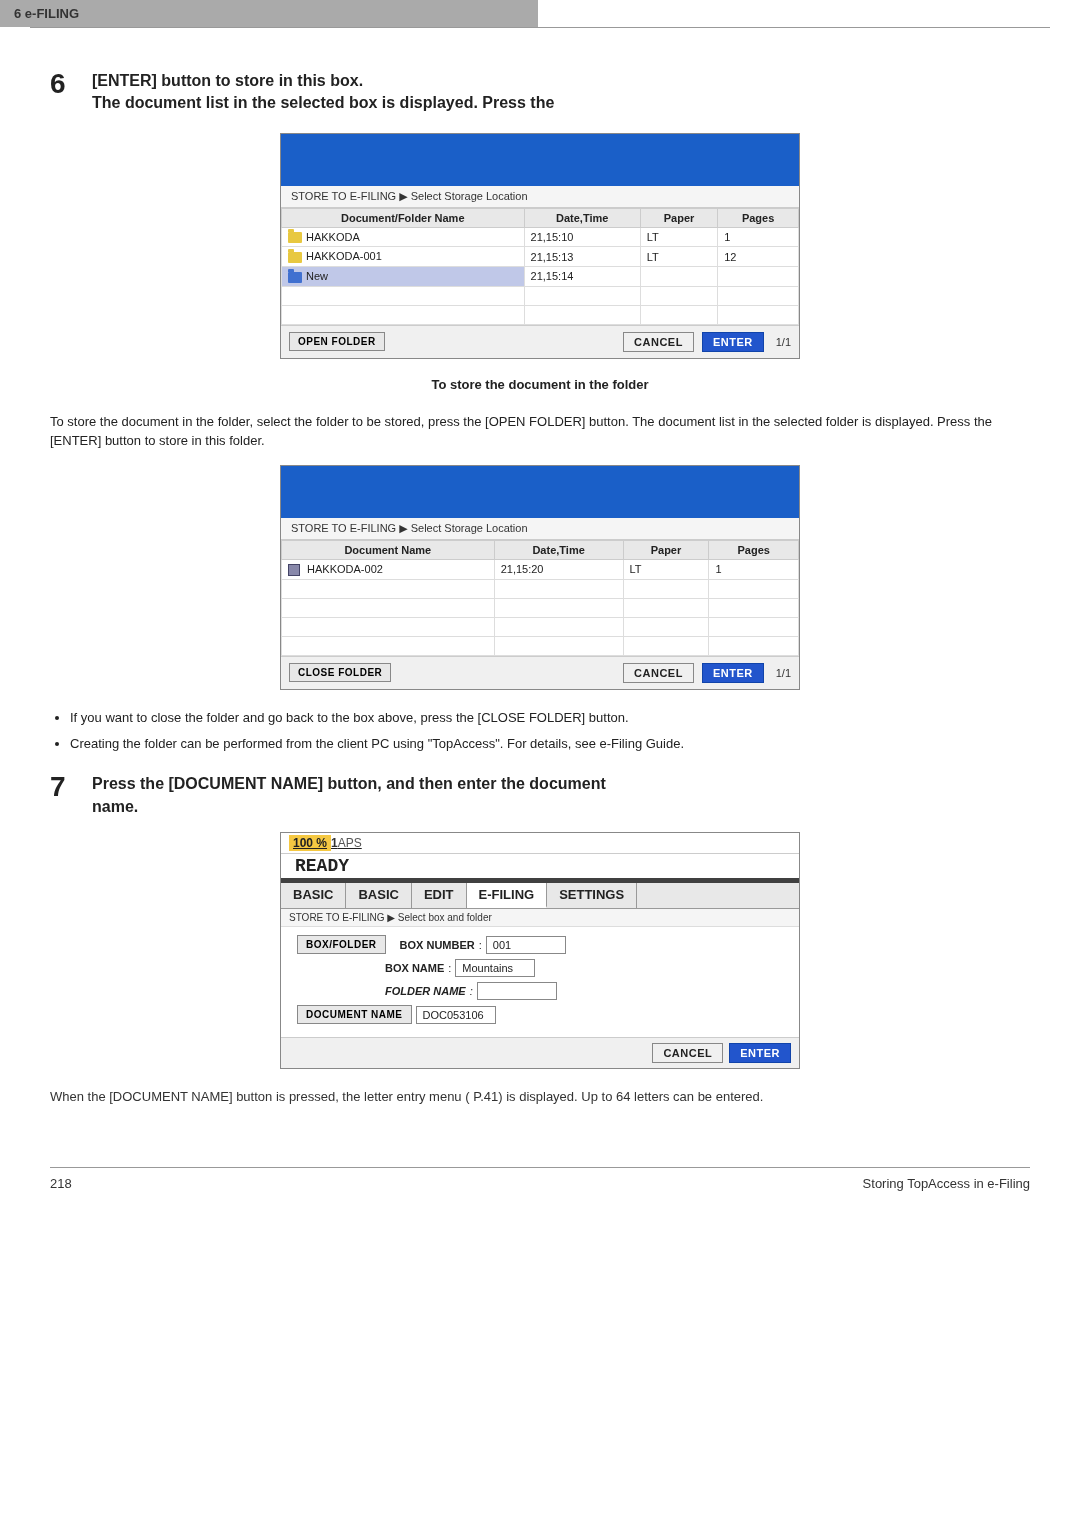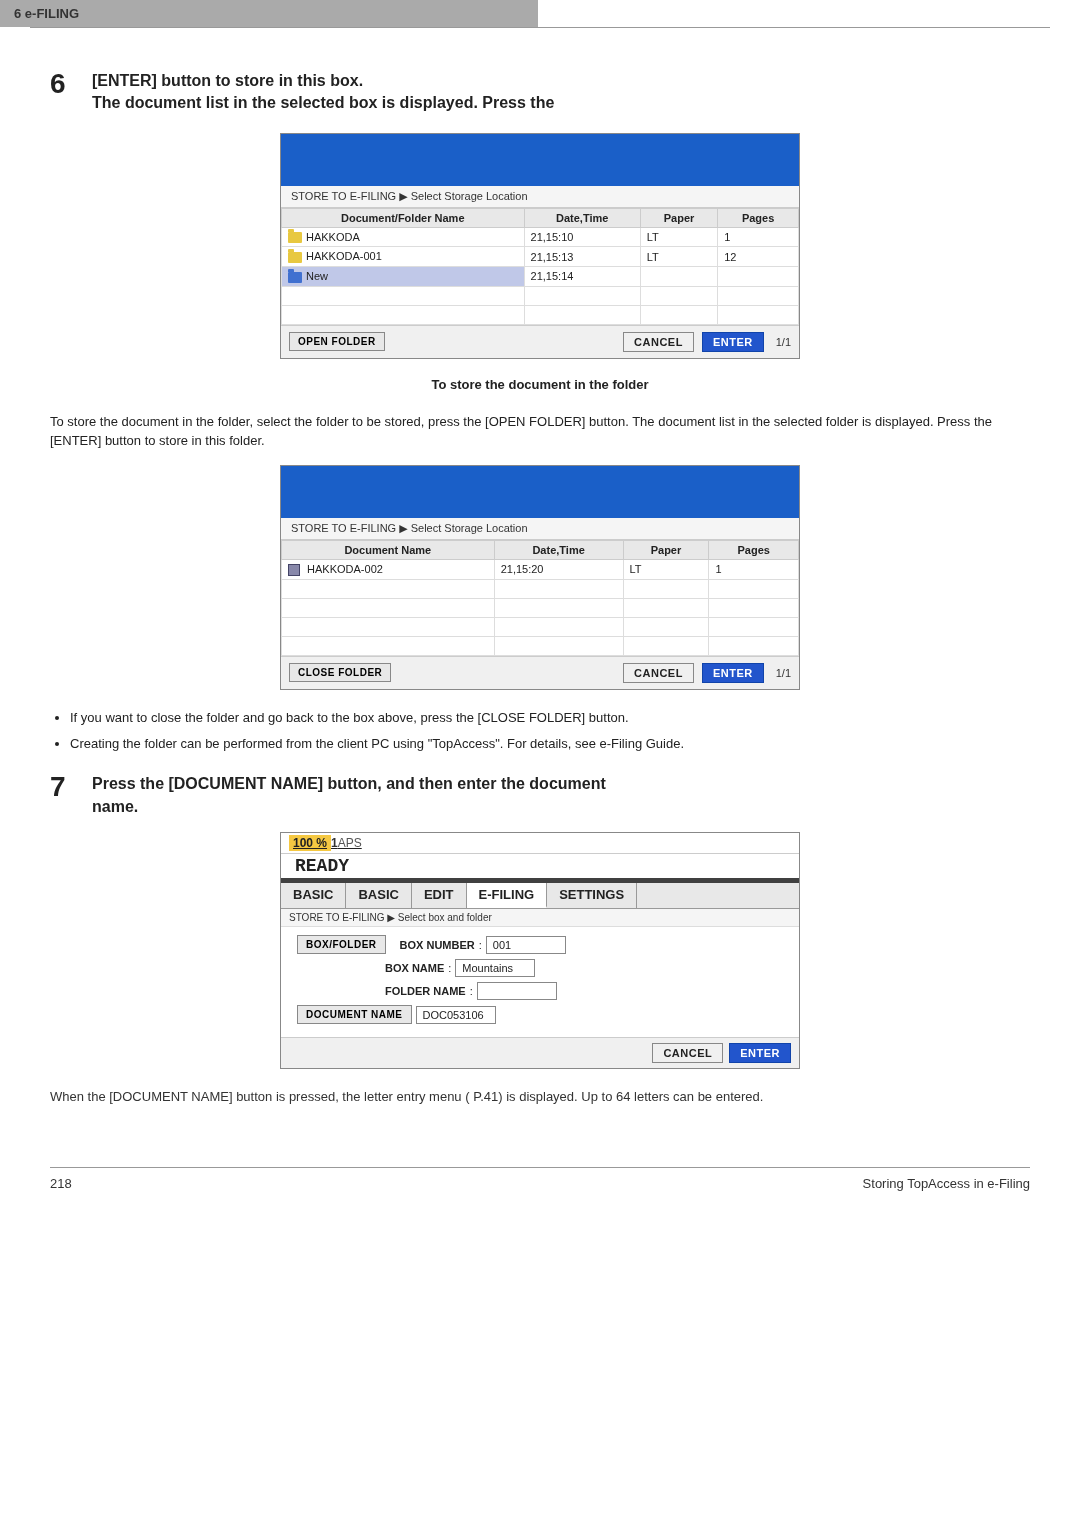--- a/index.html
+++ b/index.html
@@ -503,21 +503,21 @@
         <button class="btn-box-folder">BOX/FOLDER</button>
         <span style="margin-left:14px;font-size:11px;font-weight:bold;">BOX NUMBER</span>
         <span class="machine-field-colon">:</span>
         <span class="machine-field-value">001</span>
       </div>
       <div class="machine-field-row" style="margin-left:88px;">
         <span style="font-size:11px;font-weight:bold;">BOX NAME</span>
         <span class="machine-field-colon">:</span>
         <span class="machine-field-value">Mountains</span>
       </div>
-      <div class="machine-field-row" style="margin-left:88px;">
+      <div class="machine-field-row" style="margin-left:88px;font-style:italic;">
         <span style="font-size:11px;font-weight:bold;">FOLDER NAME</span>
         <span class="machine-field-colon">:</span>
         <span class="machine-field-value" style="min-width:80px;">&nbsp;</span>
       </div>
       <div class="machine-field-row">
         <button class="btn-doc-name">DOCUMENT NAME</button>
         <span class="machine-field-value" style="margin-left:4px;">DOC053106</span>
       </div>
     </div>
 

